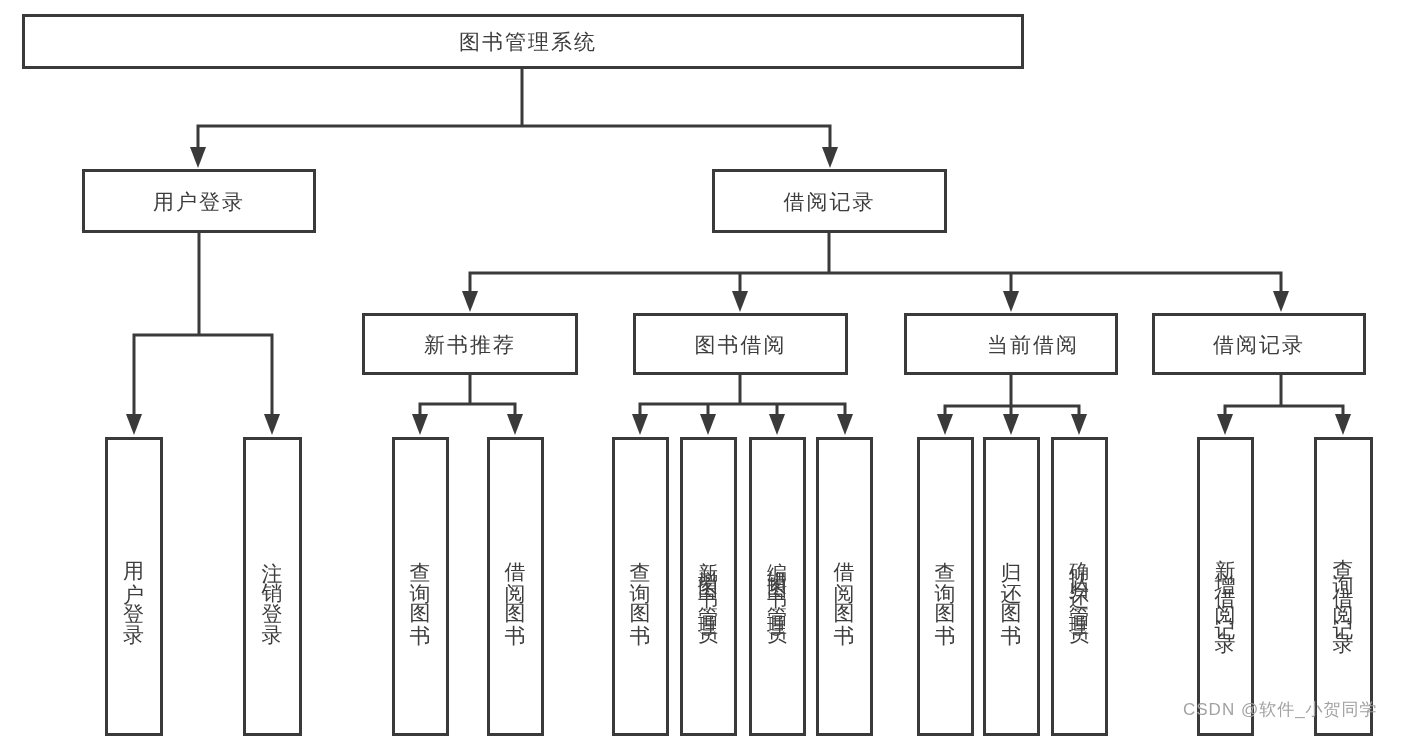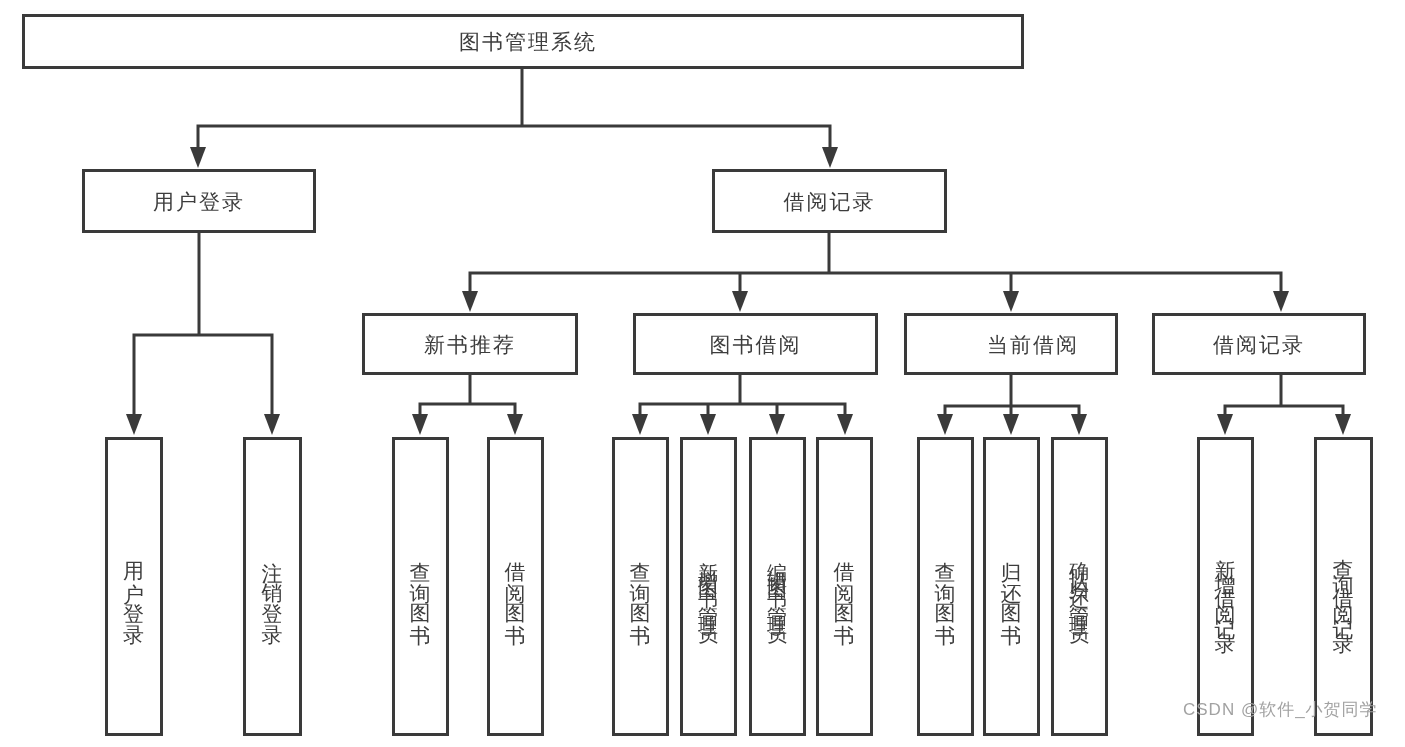--- a/index.html
+++ b/index.html
@@ -106,21 +106,21 @@
   <div class="box h" style="left:82px;top:169px;width:234px;height:64px;">
     <span>用户登录</span>
   </div>
   <div class="box h" style="left:712px;top:169px;width:235px;height:64px;">
     <span>借阅记录</span>
   </div>
 
   <div class="box h" style="left:362px;top:313px;width:216px;height:62px;">
     <span>新书推荐</span>
   </div>
-  <div class="box h" style="left:633px;top:313px;width:245px;height:62px;">
+  <div class="box h" style="left:633px;top:313px;width:215px;height:62px;">
     <span>图书借阅</span>
   </div>
   <div class="box h" style="left:904px;top:313px;width:214px;height:62px;padding-left:44px;">
     <span>当前借阅</span>
   </div>
   <div class="box h" style="left:1152px;top:313px;width:214px;height:62px;">
     <span>借阅记录</span>
   </div>
 
   <div class="box v len4" style="left:105px;top:437px;width:58px;height:299px;">

